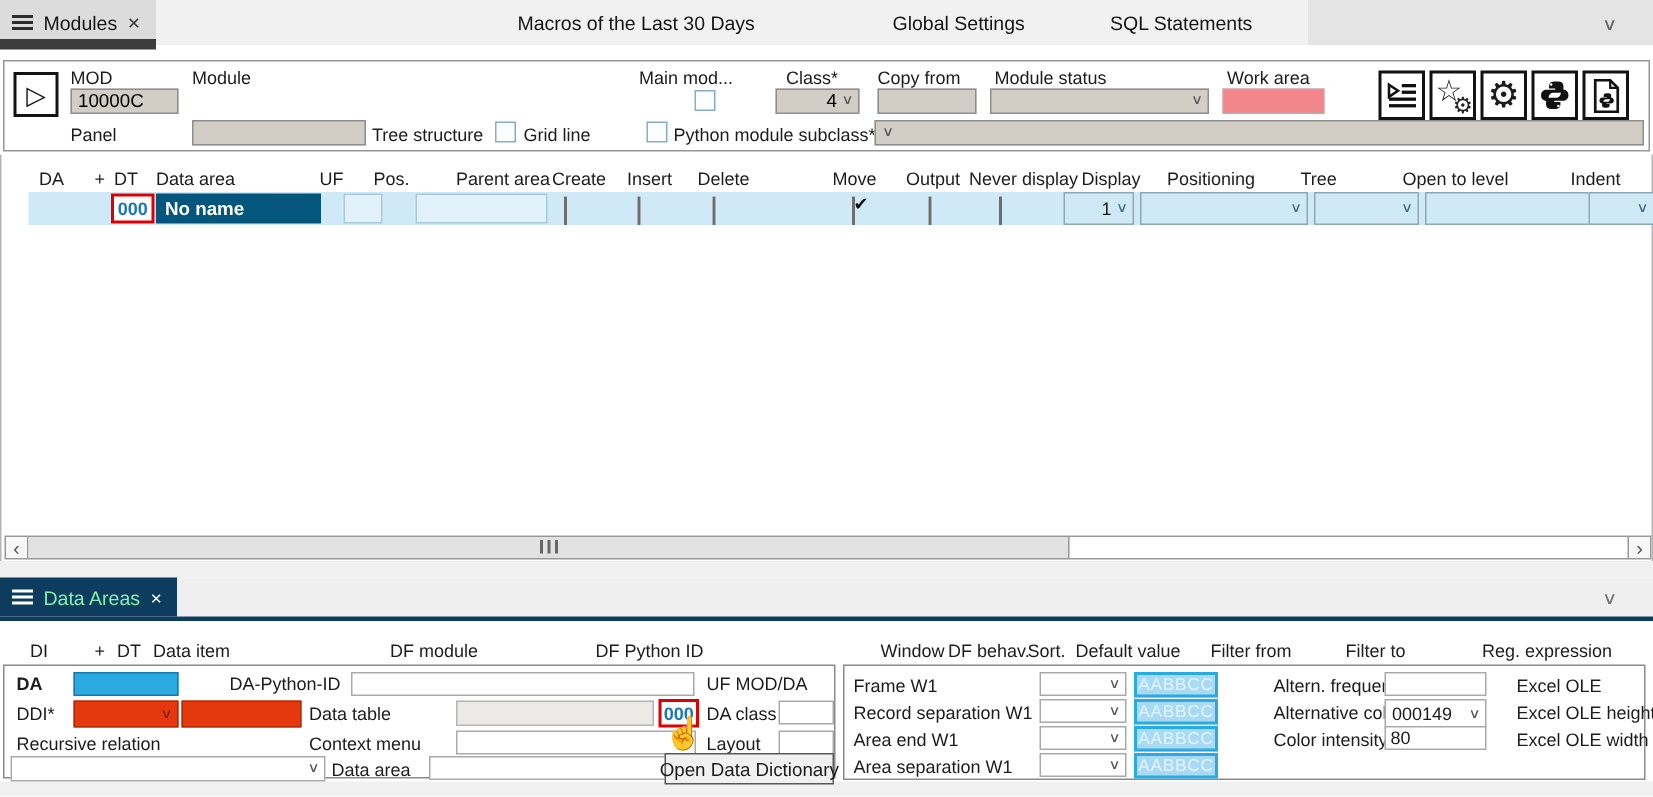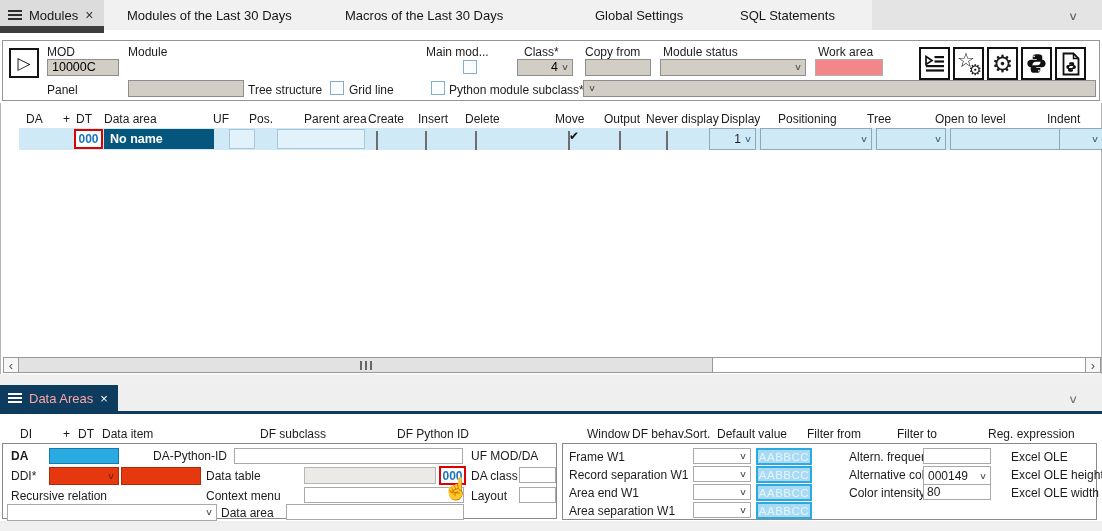--- a/index.html
+++ b/index.html
@@ -37,21 +37,20 @@
     <div class="a" style="left:0;top:0;width:104px;height:30px;background:#dcdcdc;display:flex;align-items:center;padding:0 8px;gap:7px">
       <span class="burger">
           <i></i>
           <i></i>
           <i></i>
         </span>
       <span class="tabtext">Modules</span>
       <span style="font-size:14px;color:#333">×</span>
     </div>
     <div class="a" style="left:0;top:26px;width:104px;height:7px;background:#3d3d3d"></div>
-    <span class="a tabtext" style="left:127px;top:8px">Modules of the Last 30 Days</span>
     <span class="a tabtext" style="left:345px;top:8px">Macros of the Last 30 Days</span>
     <span class="a tabtext" style="left:595px;top:8px">Global Settings</span>
     <span class="a tabtext" style="left:740px;top:8px">SQL Statements</span>
     <span class="a chev" style="left:1068px;top:9px;font-size:14px;color:#666">∨</span>
   </div>
 
   <div class="a" style="left:2px;top:40px;width:1098px;height:61px;border:1px solid #969696;background:#fff">
     <div class="a" style="left:6px;top:7px;width:30px;height:30px;border:2px solid #141414;display:flex;align-items:center;justify-content:center">
       <span style="font-size:17px;color:#111">▷</span>
     </div>
@@ -192,33 +191,33 @@
 
   <div class="a" style="left:0;top:374px;width:1102px;height:11px;background:#f0f0f0"></div>
 
   <div class="a" style="left:0;top:385px;width:1102px;height:26px;background:#efefef">
     <div class="a" style="left:0;top:0;width:118px;height:26px;background:#0e3c5f;display:flex;align-items:center;padding:0 8px;gap:7px">
       <span class="burger white">
           <i></i>
           <i></i>
           <i></i>
         </span>
-      <span style="font-size:13px;color:#fca5a5;white-space:nowrap">Data Areas</span>
+      <span style="font-size:13px;color:#86efac;white-space:nowrap">Data Areas</span>
       <span style="font-size:13px;color:#fff">×</span>
     </div>
     <span class="a chev" style="left:1068px;top:7px;font-size:14px;color:#777">∨</span>
   </div>
   <div class="a" style="left:0;top:411px;width:1102px;height:3px;background:#0e3c5f"></div>
 
   <div class="a" style="left:0;top:414px;width:1102px;height:117px;background:#fff">
     <span class="a th" style="left:20px;top:13px">DI</span>
     <span class="a th" style="left:63px;top:13px">+</span>
     <span class="a th" style="left:78px;top:13px">DT</span>
     <span class="a th" style="left:102px;top:13px">Data item</span>
-    <span class="a th" style="left:260px;top:13px">DF subclass</span>
+    <span class="a th" style="left:260px;top:13px">DF module</span>
     <span class="a th" style="left:397px;top:13px">DF Python ID</span>
     <span class="a th" style="left:587px;top:13px">Window</span>
     <span class="a th" style="left:632px;top:13px">DF behav.</span>
     <span class="a th" style="left:685px;top:13px">Sort.</span>
     <span class="a th" style="left:717px;top:13px">Default value</span>
     <span class="a th" style="left:807px;top:13px">Filter from</span>
     <span class="a th" style="left:897px;top:13px">Filter to</span>
     <span class="a th" style="left:988px;top:13px">Reg. expression</span>
   </div>
   <div class="a" style="left:0;top:521px;width:1102px;height:10px;background:#f0f0f0"></div>
@@ -294,14 +293,15 @@
     </div>
     <span class="a lbl" style="left:286px;top:42px">Color intensity W1</span>
     <div class="a winp" style="left:360px;top:40px;width:68px;height:16px;font-size:12px;padding:0 3px;line-height:14px">80</div>
 
     <span class="a lbl" style="left:448px;top:6px">Excel OLE</span>
     <span class="a lbl" style="left:448px;top:24px">Excel OLE height</span>
     <span class="a lbl" style="left:448px;top:42px">Excel OLE width</span>
   </div>
 
   <span class="a" style="left:443px;top:477px;font-size:21px;color:#000;z-index:11;text-shadow:0 0 1px #fff">☝</span>
+  <div class="a" style="left:443px;top:502px;width:113px;height:21px;background:#f1f1f1;border:1px solid #5a5a5a;display:flex;align-items:center;justify-content:center;font-size:12.5px;z-index:10;white-space:nowrap">Open Data Dictionary</div>
 
 </div>
 
 </body></html>

